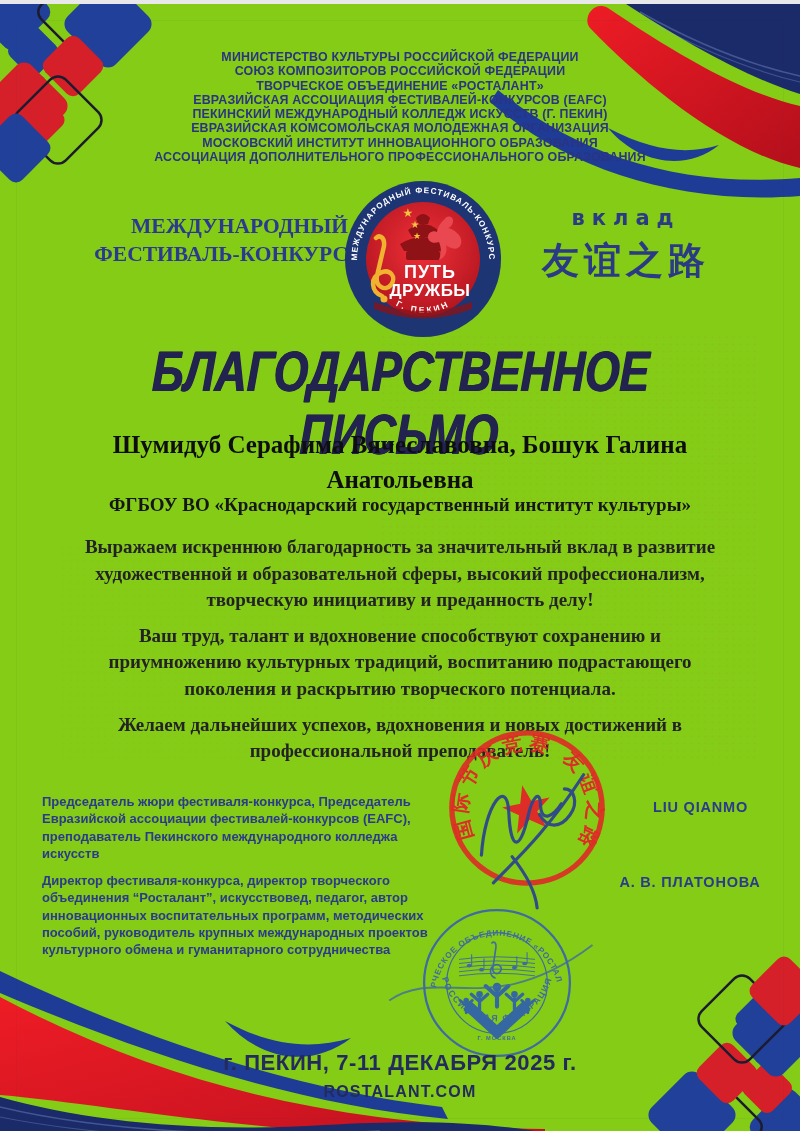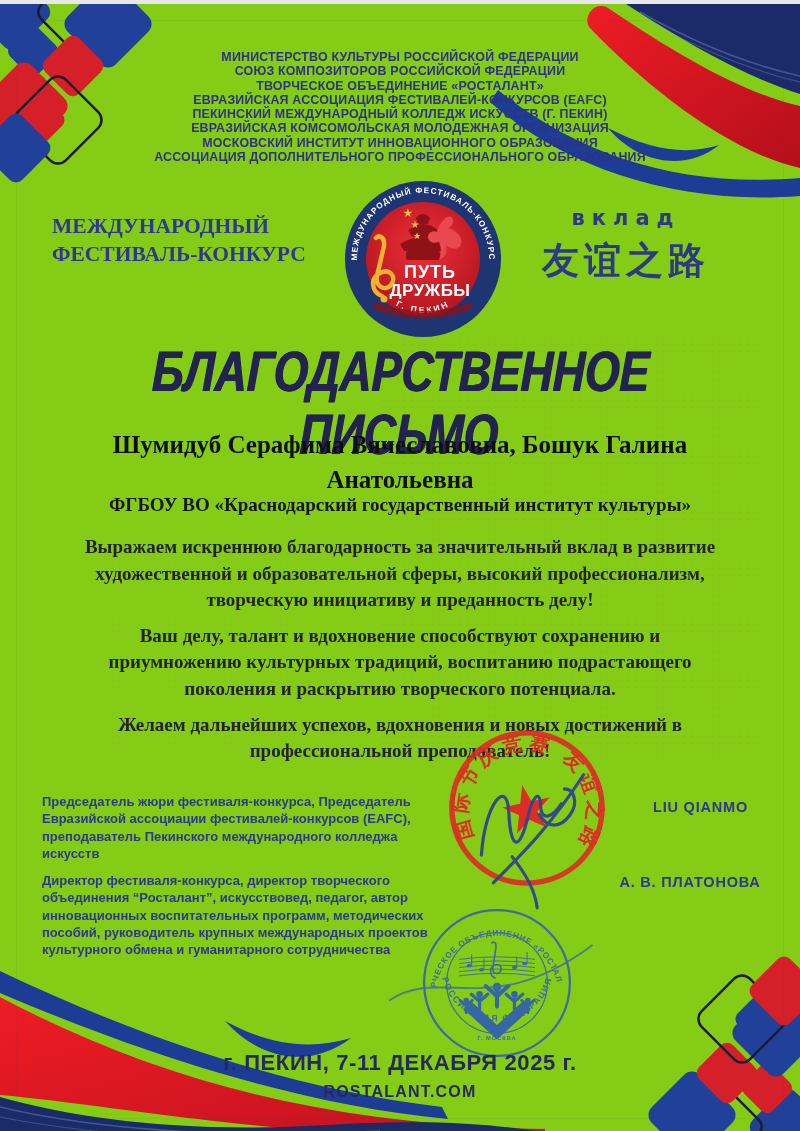--- a/index.html
+++ b/index.html
@@ -12,21 +12,21 @@
   .dots{position:absolute;pointer-events:none;
     background-image:radial-gradient(circle,rgba(226,70,110,0.10) 1.1px,transparent 1.3px);
     background-size:7px 7px;}
   .corner{position:absolute;pointer-events:none;}
 
   .org-list{position:absolute;top:46px;left:80px;width:640px;text-align:center;
     color:#2b3384;font-weight:bold;font-size:12.4px;line-height:14.3px;letter-spacing:.2px;}
   .org-list div{white-space:nowrap;}
 
   .festival-row{position:absolute;top:176px;left:0;width:800px;height:160px;}
-  .festival-title{position:absolute;left:52px;top:32px;width:296px;text-align:left;
+  .festival-title{position:absolute;left:52px;top:32px;width:296px;text-align:right;
     font-family:"Liberation Serif",serif;font-weight:bold;color:#2b3990;
     font-size:21.5px;line-height:1.32;}
   .chinese{position:absolute;left:506px;top:26px;width:240px;text-align:center;color:#2b3a85;
     font-family:"DejaVu Sans",sans-serif;}
   .chinese .cn1{font-size:21px;letter-spacing:7px;font-weight:bold;}
   .chinese .cn2{font-size:37px;letter-spacing:5px;font-weight:bold;margin-top:6px;}
 
   .logo-wrap{position:absolute;left:344px;top:0;width:158px;height:158px;}
 
   .main-title{position:absolute;top:336px;left:0;width:800px;text-align:center;
@@ -202,21 +202,21 @@
 
   <div class="main-title">
     <span>БЛАГОДАРСТВЕННОЕ ПИСЬМО</span>
   </div>
 
   <div class="recipient">Шумидуб Серафима Вячеславовна, Бошук Галина Анатольевна</div>
   <div class="institution">ФГБОУ ВО «Краснодарский государственный институт культуры»</div>
 
   <div class="body-text">
     <p>Выражаем искреннюю благодарность за значительный вклад в развитие художественной и образовательной сферы, высокий профессионализм, творческую инициативу и преданность делу!</p>
-    <p>Ваш делу, талант и вдохновение способствуют сохранению и приумножению культурных традиций, воспитанию подрастающего поколения и раскрытию творческого потенциала.</p>
+    <p>Ваш труд, талант и вдохновение способствуют сохранению и приумножению культурных традиций, воспитанию подрастающего поколения и раскрытию творческого потенциала.</p>
     <p>Желаем дальнейших успехов, вдохновения и новых достижений в профессиональной преподаватель!</p>
   </div>
 
   <div class="sig-block sig-1">Председатель жюри фестиваля-конкурса, Председатель Евразийской ассоциации фестивалей-конкурсов (EAFC), преподаватель Пекинского международного колледжа искусств</div>
   <div class="sig-block sig-2">Директор фестиваля-конкурса, директор творческого объединения “Росталант”, искусствовед, педагог, автор инновационных воспитательных программ, методических пособий, руководитель крупных международных проектов культурного обмена и гуманитарного сотрудничества</div>
   <div class="sig-name name-1">LIU QIANMO</div>
   <div class="sig-name name-2">А. В. ПЛАТОНОВА</div>
 
   <div class="stamp-red">
     <svg width="168" height="168" viewBox="0 0 170 170" style="overflow:visible">

